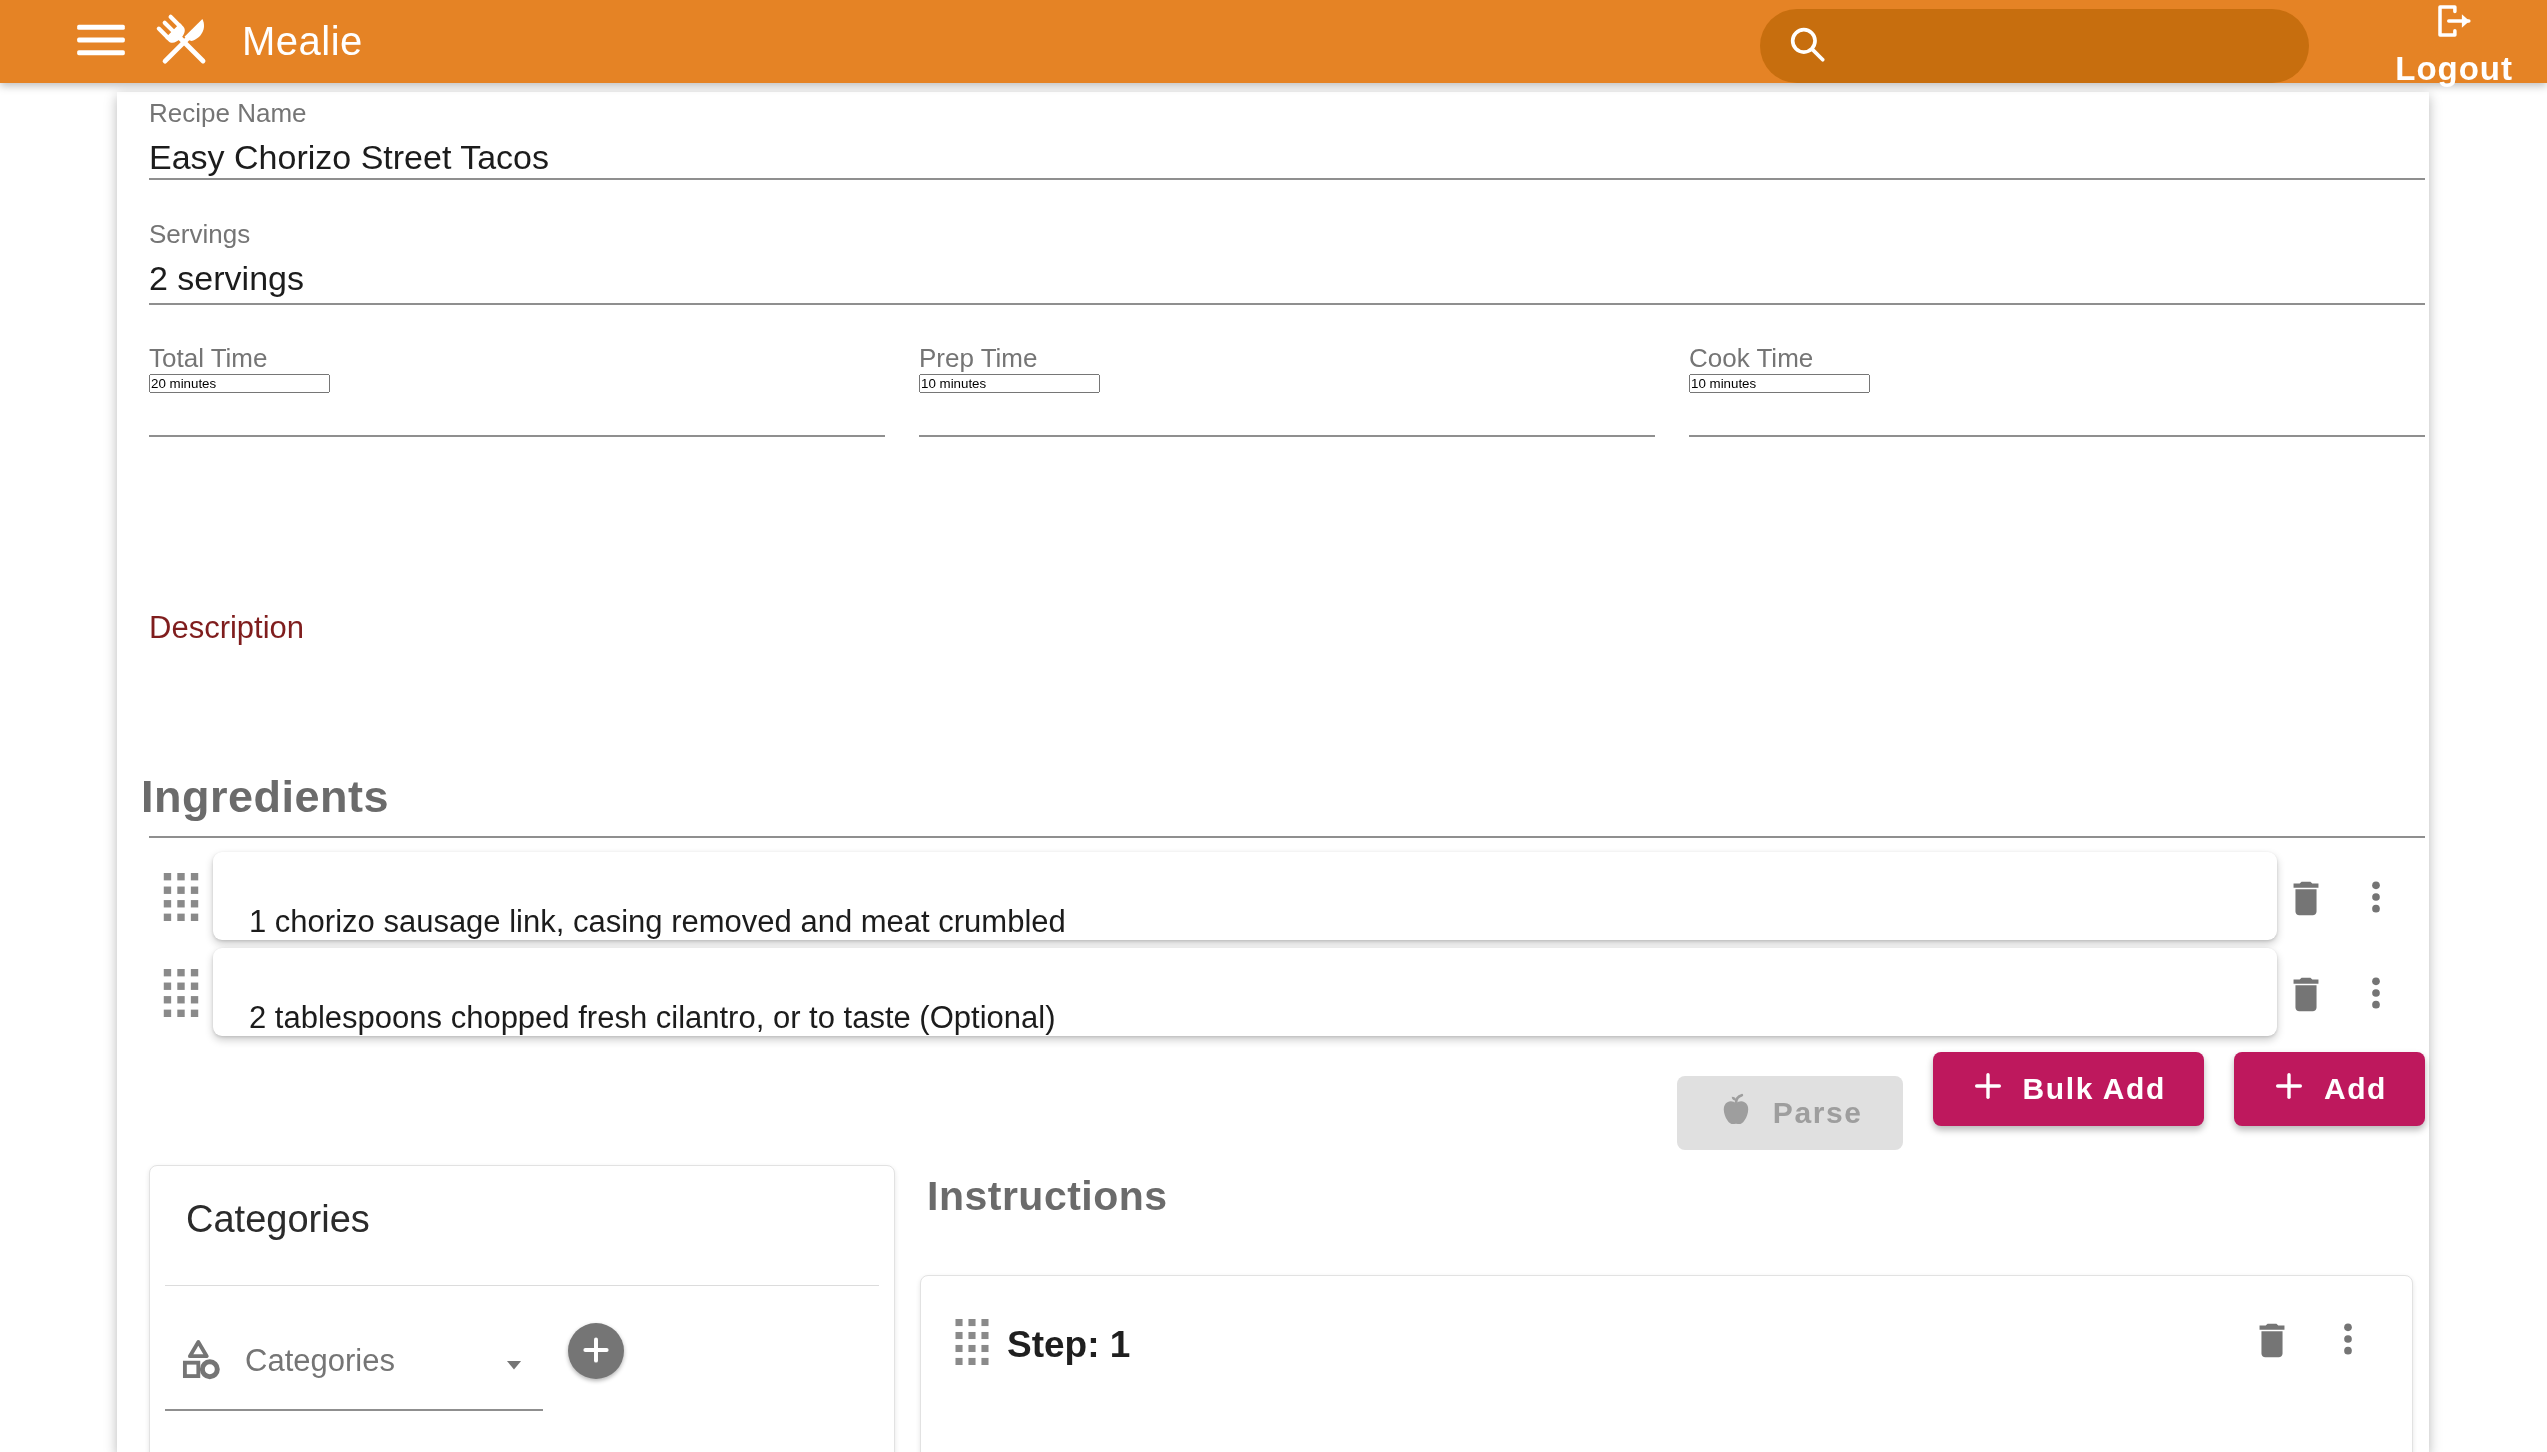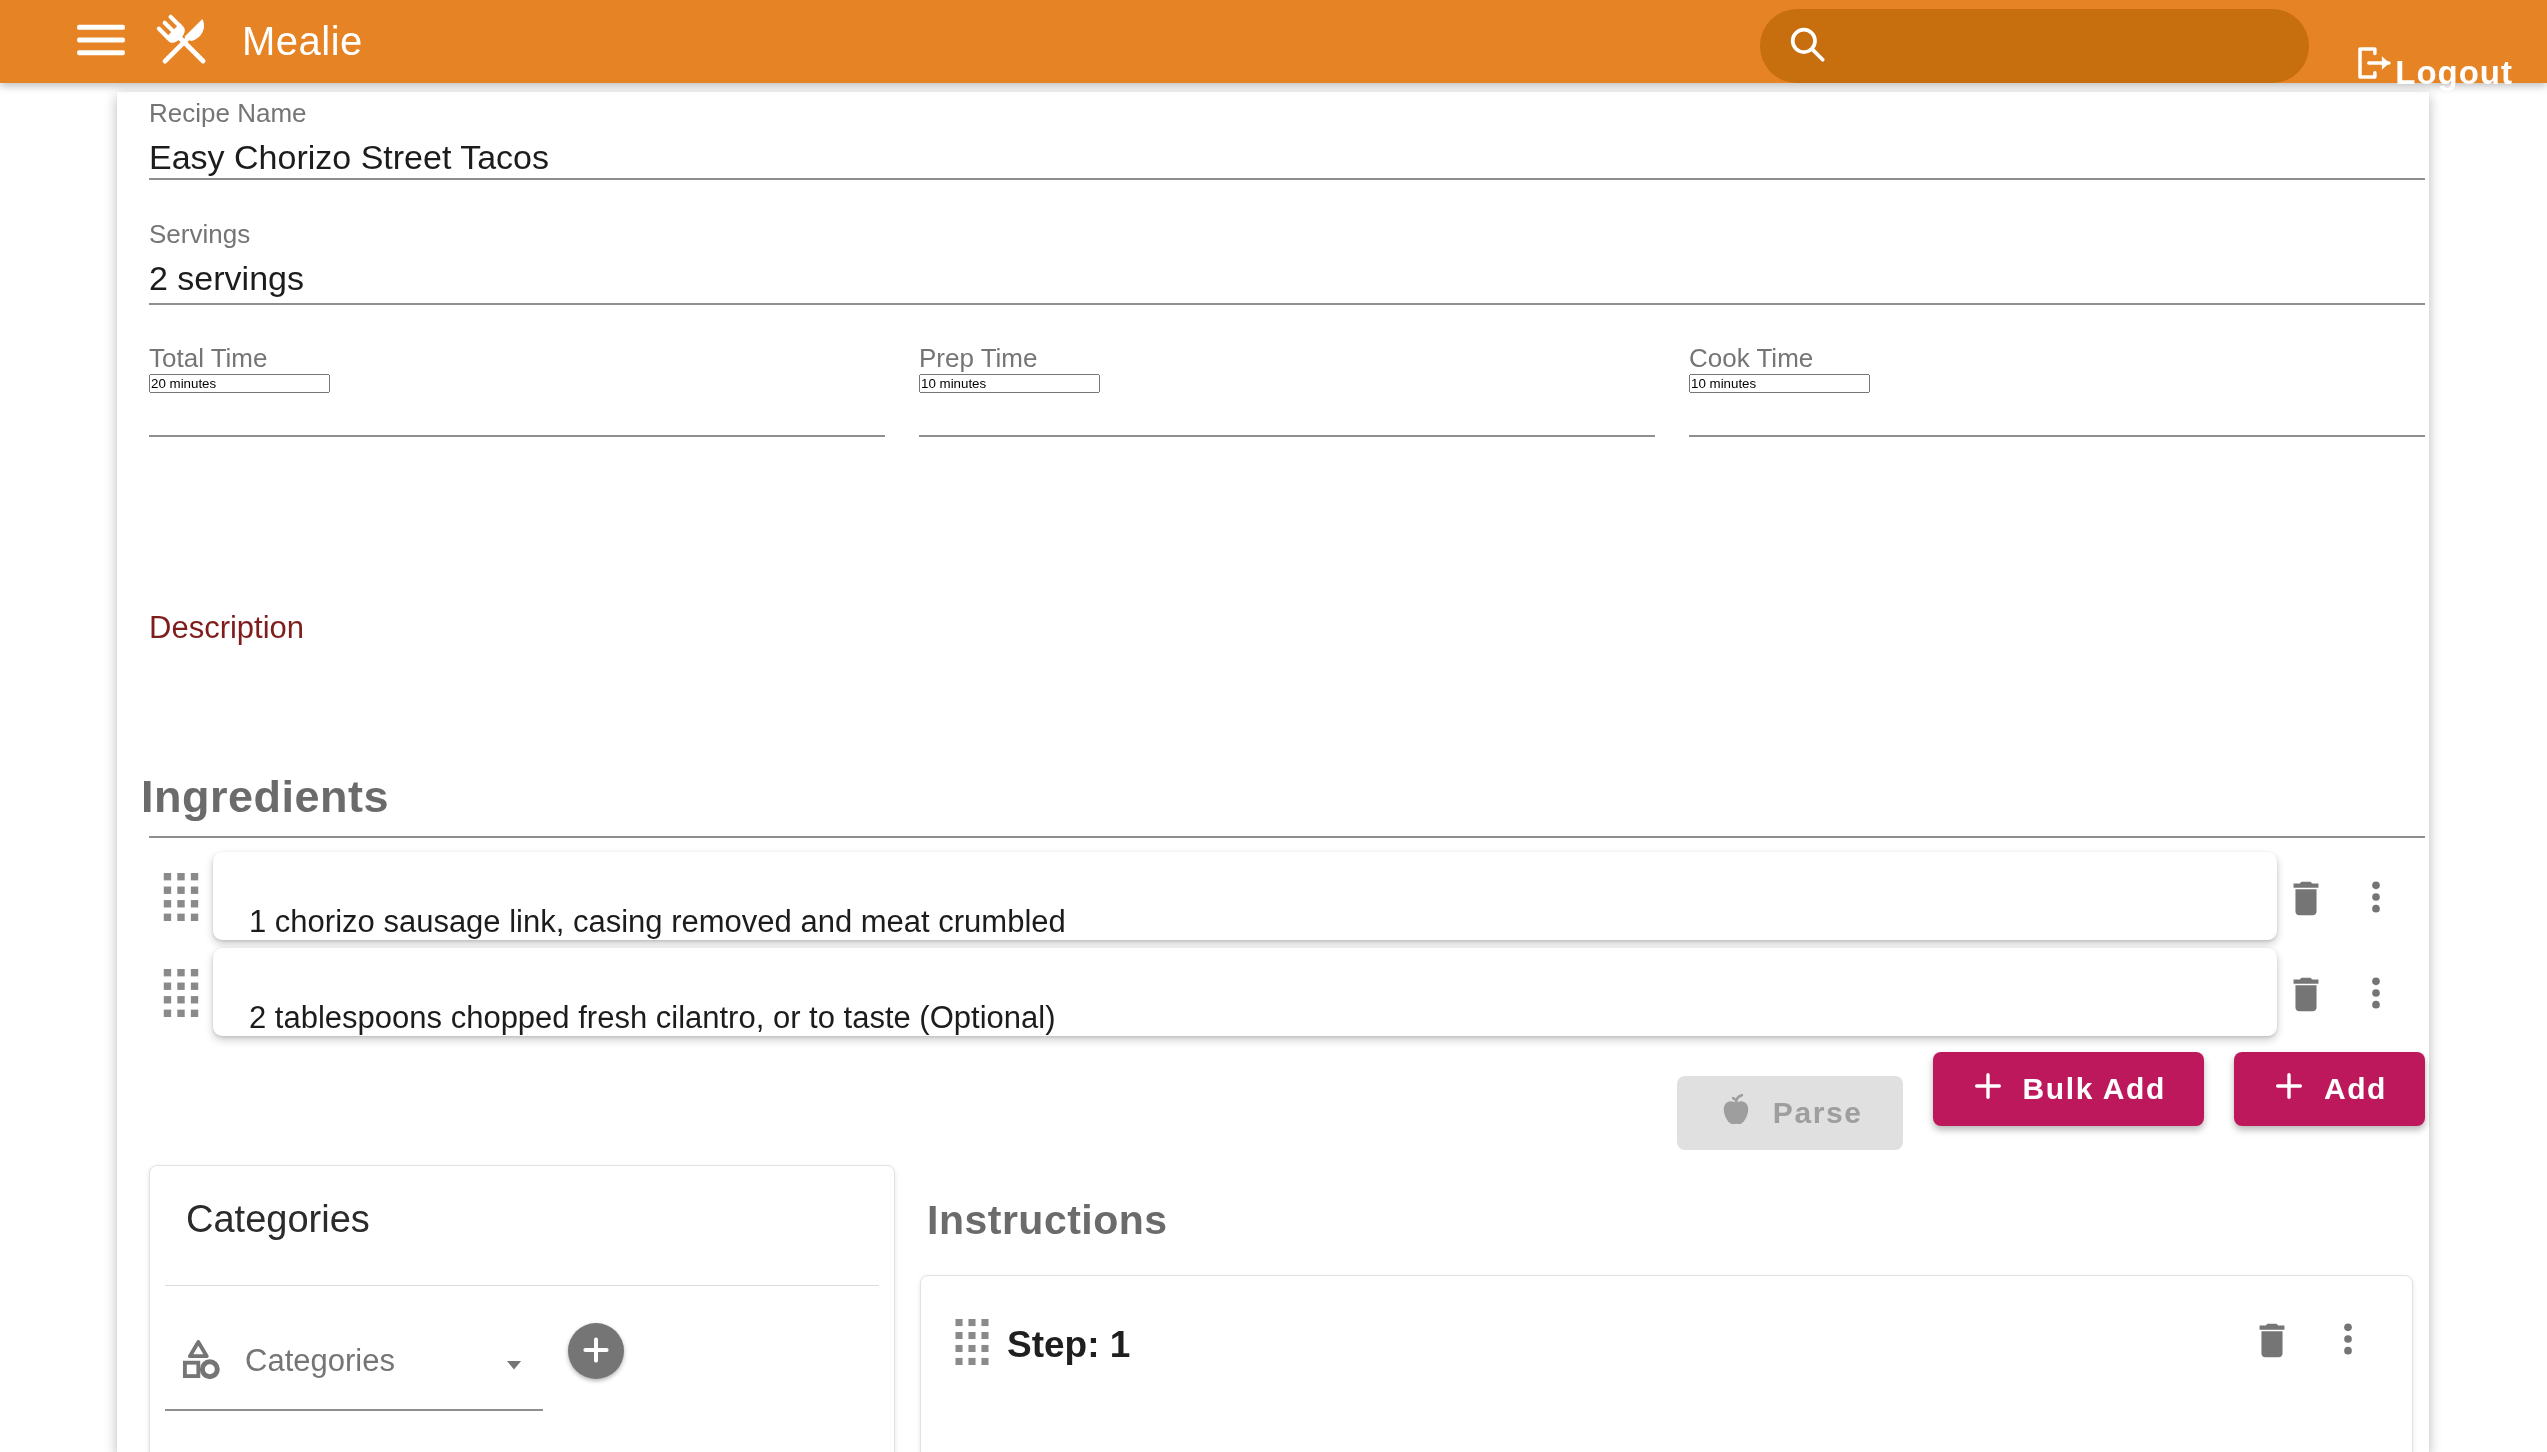--- a/index.html
+++ b/index.html
@@ -29,23 +29,23 @@
     display: flex; align-items: center; padding: 0 26px;
   }
   .search-pill svg { flex: 0 0 auto; }
   .search-input {
     flex: 1; margin-left: 16px; background: transparent; border: none; outline: none;
     font-family: inherit; font-size: 33px; color: #fff;
   }
   .search-input::placeholder { color: rgba(255,255,255,0.55); }
   .logout-btn {
     position: absolute; right: 34px; top: 0; height: 92px;
-    display: flex; align-items: flex-end; 
+    display: flex; align-items: center; 
     background: transparent; border: none; cursor: pointer;
-    color: #fff; font-family: inherit; font-size: 33px; font-weight: bold; letter-spacing: 1px;
+    color: #fff; font-family: inherit; font-size: 33px; font-weight: bold; letter-spacing: 1px; flex-direction: column;
   }
   
   .main-card {
     position: absolute; left: 117px; top: 92px; width: 2312px; height: 1361px;
     background: #fff;
     box-shadow: 0 4px 12px rgba(0,0,0,0.28);
   }
   .field { position: absolute; left: 32px; right: 4px; border-bottom: 2px solid #8f8f8f; }
   .field-label { font-size: 26px; color: #757575; }
   .field input {
@@ -118,21 +118,21 @@
   .cat-select .shapes { position: absolute; left: 13px; top: 22px; }
   .cat-select .sel-label { position: absolute; left: 80px; top: 28px; font-size: 31px; color: #757575; }
   .cat-select .chev { position: absolute; right: 12px; top: 32px; }
   .add-cat-btn {
     position: absolute; left: 418px; top: 157px; width: 56px; height: 56px;
     border-radius: 50%; background: #757575; border: none; cursor: pointer;
     display: flex; align-items: center; justify-content: center;
     box-shadow: 0 2px 4px rgba(0,0,0,0.3);
   }
   .h-instructions { position: absolute; left: 810px; top: 1081px;
-    font-size: 41px; font-weight: bold; color: #6b6b6b; letter-spacing: 0.5px; margin-top: 24px; }
+    font-size: 41px; font-weight: bold; color: #6b6b6b; letter-spacing: 0.5px; }
   .step-card {
     position: absolute; left: 803px; top: 1183px; width: 1493px; height: 368px;
     background: #fff; border: 1px solid #e2e2e2; border-radius: 8px;
     box-shadow: 0 2px 5px rgba(0,0,0,0.10);
   }
   .step-card .drag-handle { left: 32px; top: 42px; width: 38px; height: 50px; }
   .step-title { position: absolute; left: 86px; top: 48px; font-size: 37px; font-weight: bold; color: #1f1f1f; }
   .step-trash { position: absolute; left: 1323px; top: 36px; width: 56px; height: 56px; }
   .step-kebab { position: absolute; left: 1405px; top: 40px; width: 44px; height: 48px; }
 </style>

